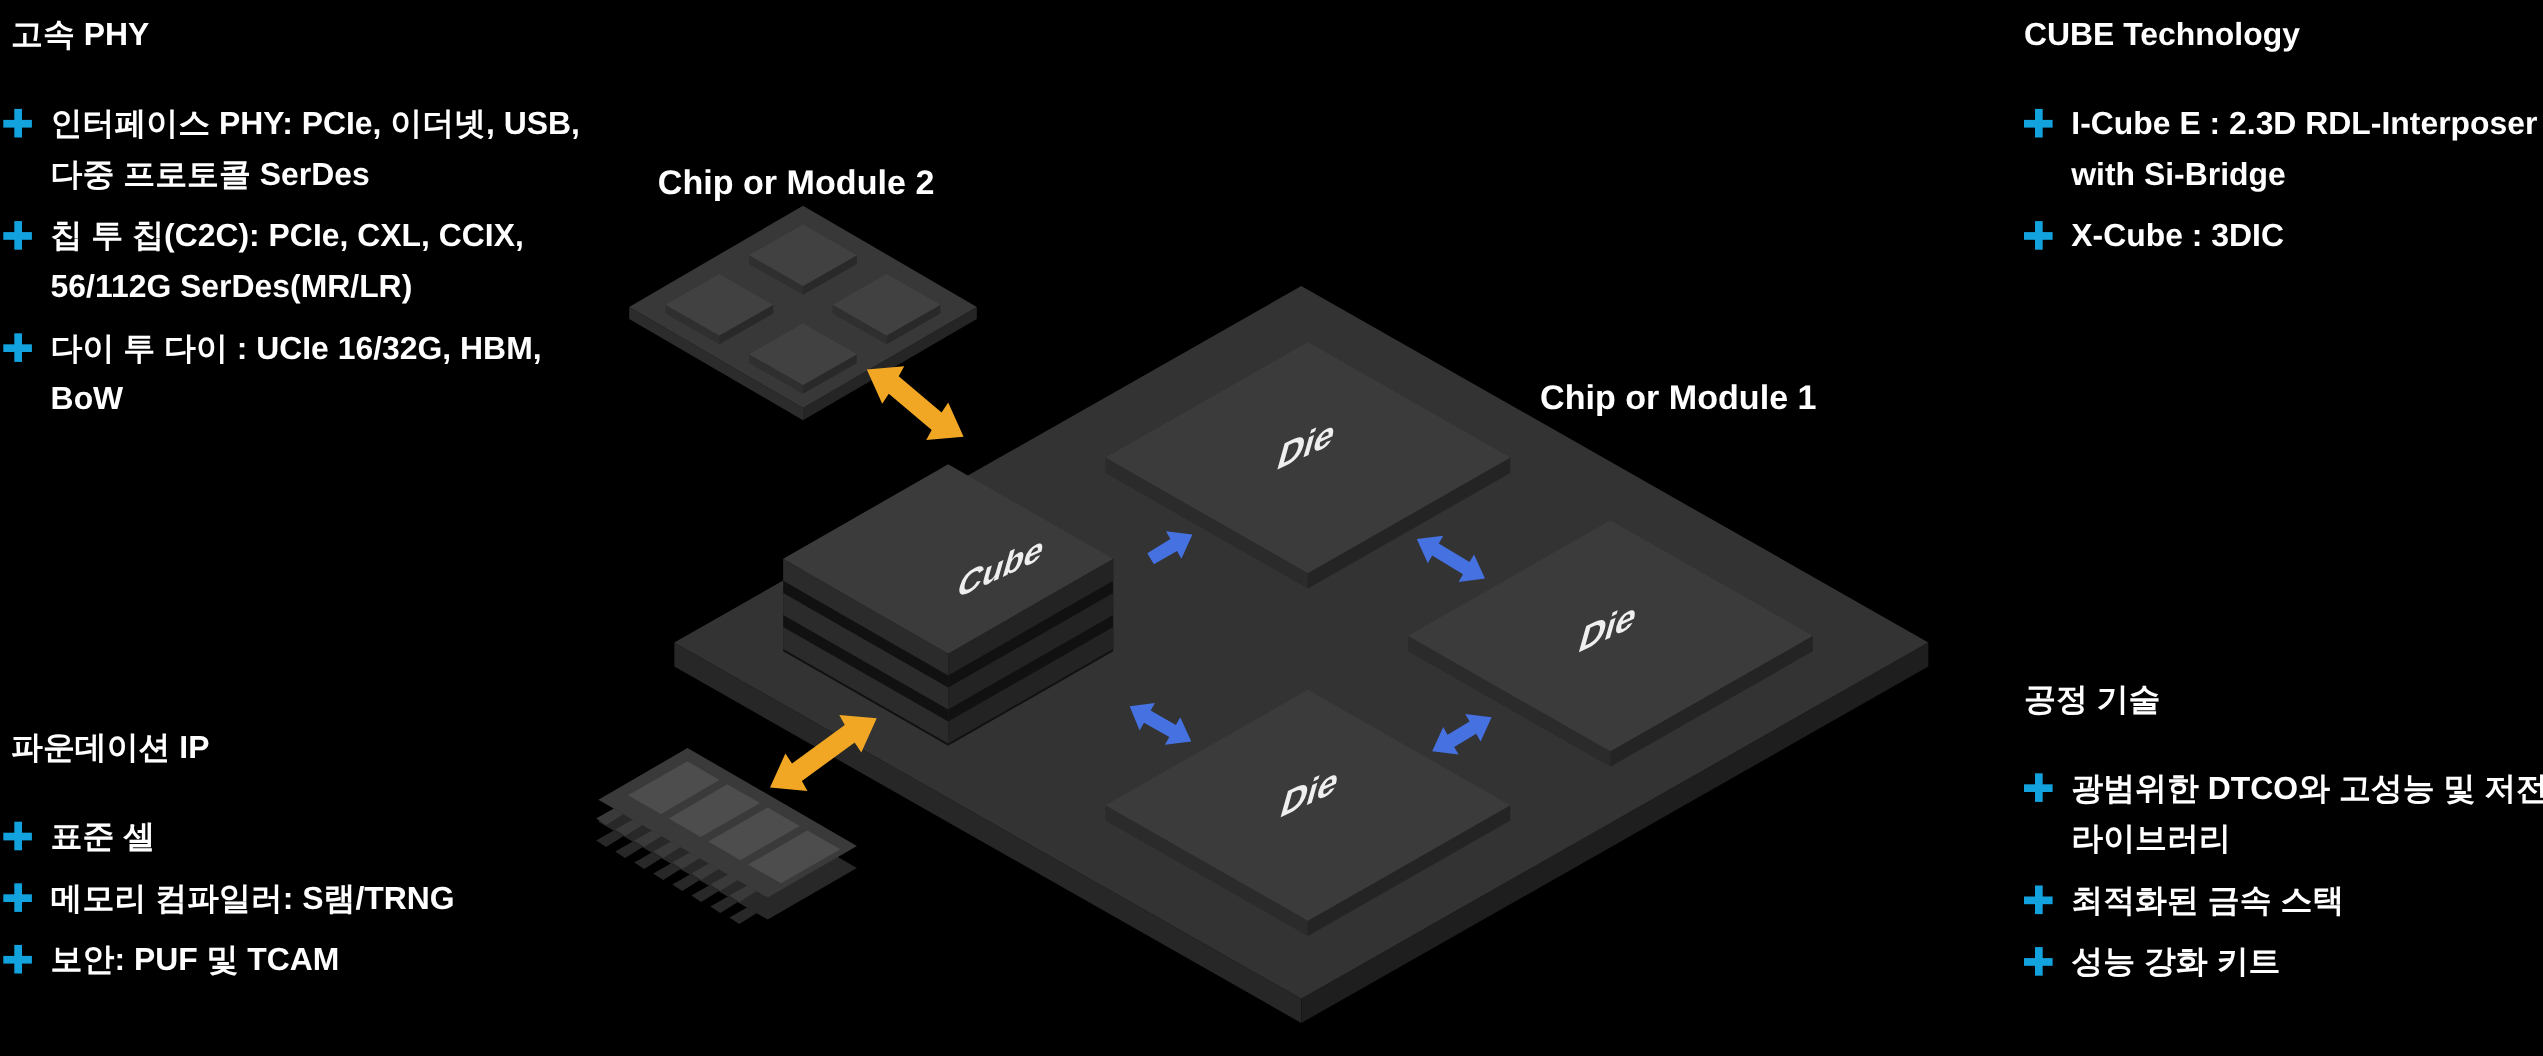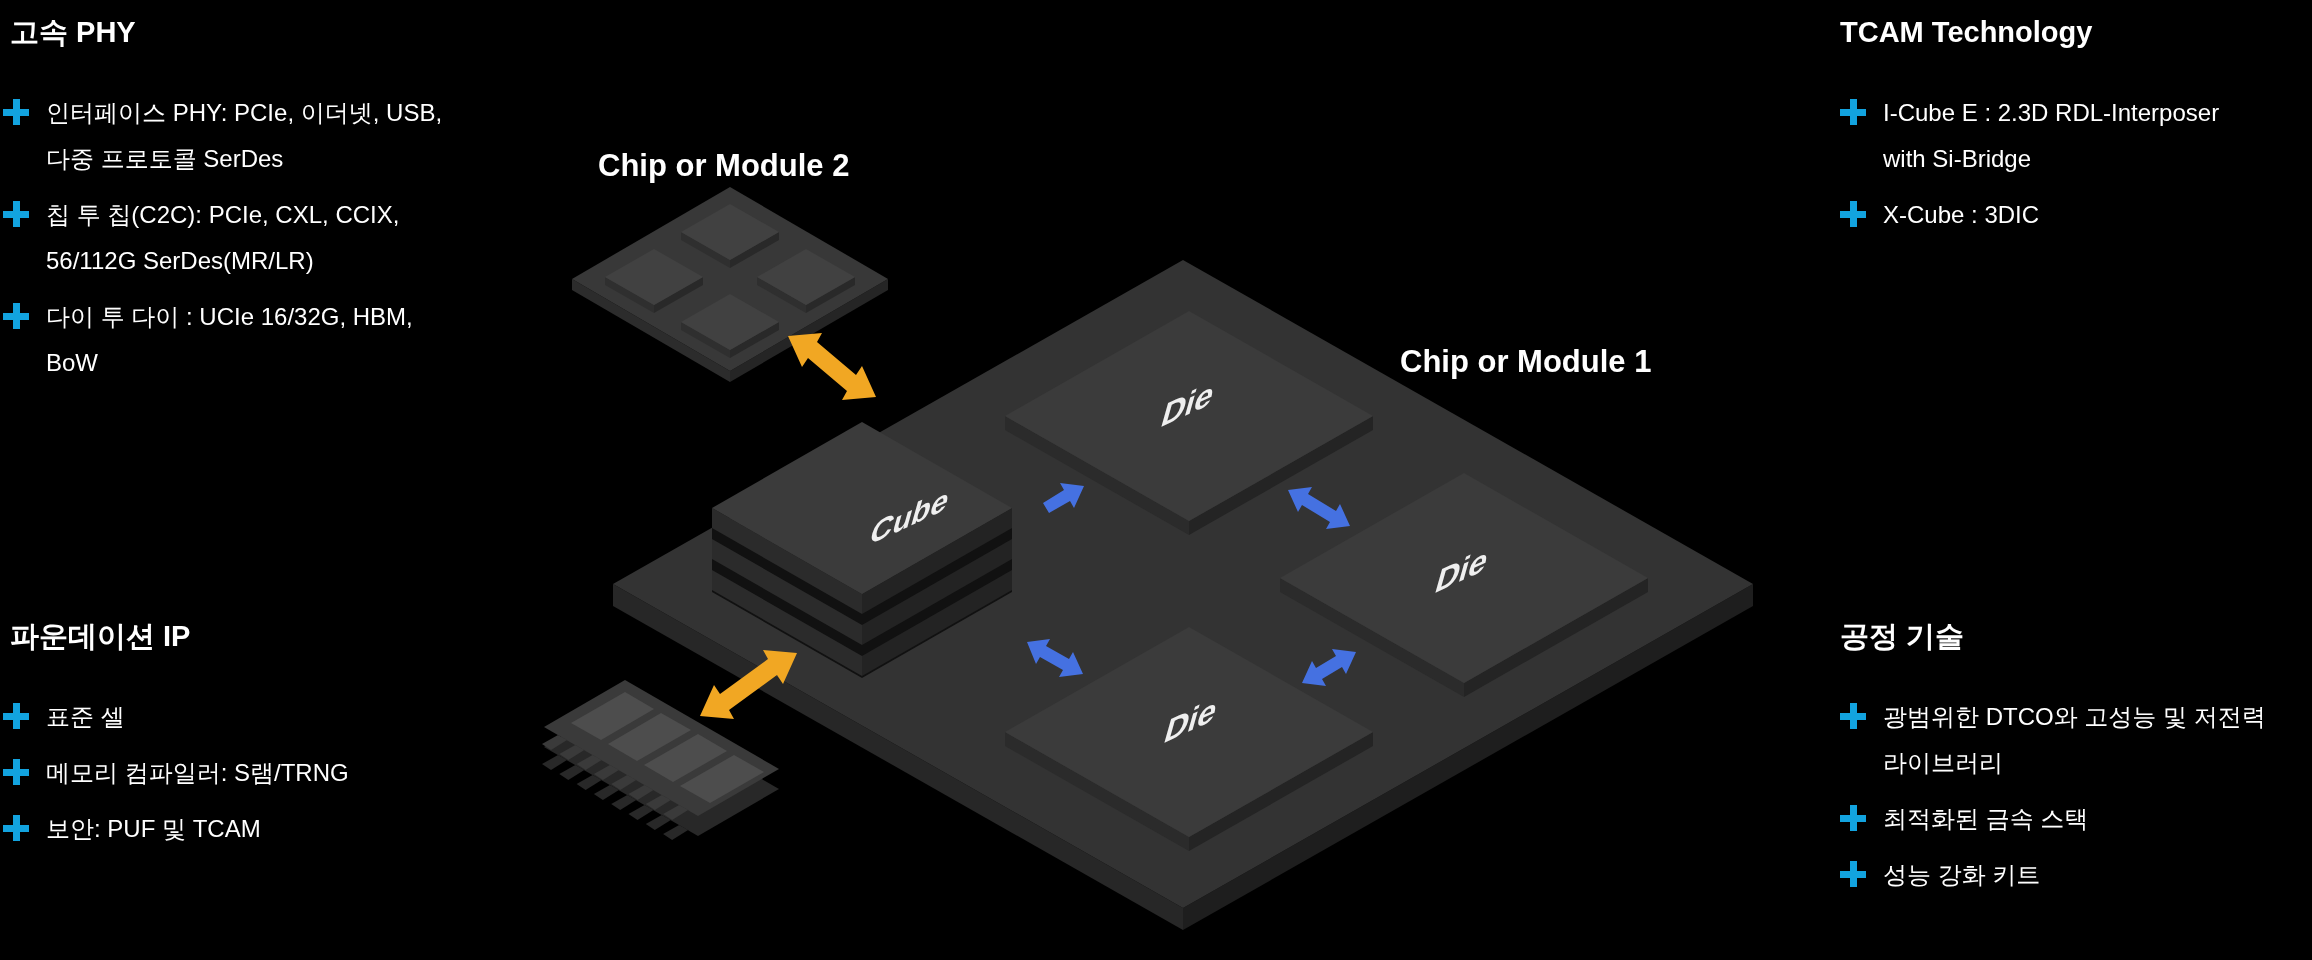--- a/index.html
+++ b/index.html
@@ -2,30 +2,30 @@
 <html style="--bg: #000000; --fg: #FFFFFF; --accent: #12A3DF; --orange: #F1A723; --blue: #4571E1;"><head>
 <meta charset="utf-8">
 <style>
   html,body{margin:0;padding:0;background:#000;}
   #stage{position:relative;width:2312px;height:960px;background:var(--bg,#000);overflow:hidden;
          font-family:"Liberation Sans","DejaVu Sans",sans-serif;color:var(--fg,#fff);}
   #diagram{position:absolute;left:0;top:0;width:2312px;height:960px;}
   .panel{position:absolute;}
   .title{margin:0 0 34px 0;font-size:29px;font-weight:700;line-height:48px;color:var(--fg,#fff);letter-spacing:0;}
   .row{display:flex;align-items:flex-start;margin:0 0 10px 0;}
-  .txt{font-size:24px;line-height:46px;white-space:nowrap;color:var(--fg,#fff);font-weight:400;}
+  .txt{font-size:29px;line-height:46px;white-space:nowrap;color:var(--fg,#fff);font-weight:700;}
   .plus{position:relative;width:26px;height:26px;flex:0 0 26px;margin-right:17px;top:9px;}
   .pb{position:absolute;background:var(--accent,#12A3DF);}
   .pbh{left:0;top:9.5px;width:26px;height:7px;}
   .pbv{left:9.5px;top:0;width:7px;height:26px;}
   .p-tl{left:3px;top:8px;width:480px;}
   .p-tl .title{margin-left:7px;}
   .p-tr{left:1840px;top:8px;width:472px;}
   .p-bl{left:3px;top:612px;width:480px;}
-  .p-bl .title{margin-left:7px;}
+  .p-bl .title{margin-left:7px;margin-top:44px;}
   .p-br{left:1840px;top:612px;width:472px;}
   .svglabel{font-family:"Liberation Sans","DejaVu Sans",sans-serif;font-weight:700;fill:#FFFFFF;}
   .facelabel{font-family:"Liberation Sans","DejaVu Sans",sans-serif;font-weight:700;fill:#EFEFEF;}
 </style>
 </head>
 <body>
 
 <div id="stage">
 
   <svg id="diagram" viewBox="0 0 2312 960">
@@ -157,21 +157,21 @@
           <span class="plus">
             <span class="pb pbh"></span>
             <span class="pb pbv"></span>
           </span>
           <div class="txt">다이 투 다이 : UCIe 16/32G, HBM,<br>BoW</div>
         </div>
       </div>
   </div>
 
   <div class="panel p-tr">
-    <h2 class="title">TCAM Technology</h2>
+    <h2 class="title">CUBE Technology</h2>
     <div class="items">
         <div class="row">
           <span class="plus">
             <span class="pb pbh"></span>
             <span class="pb pbv"></span>
           </span>
           <div class="txt">I-Cube E : 2.3D RDL-Interposer<br>with Si-Bridge</div>
         </div>
         <div class="row">
           <span class="plus">

